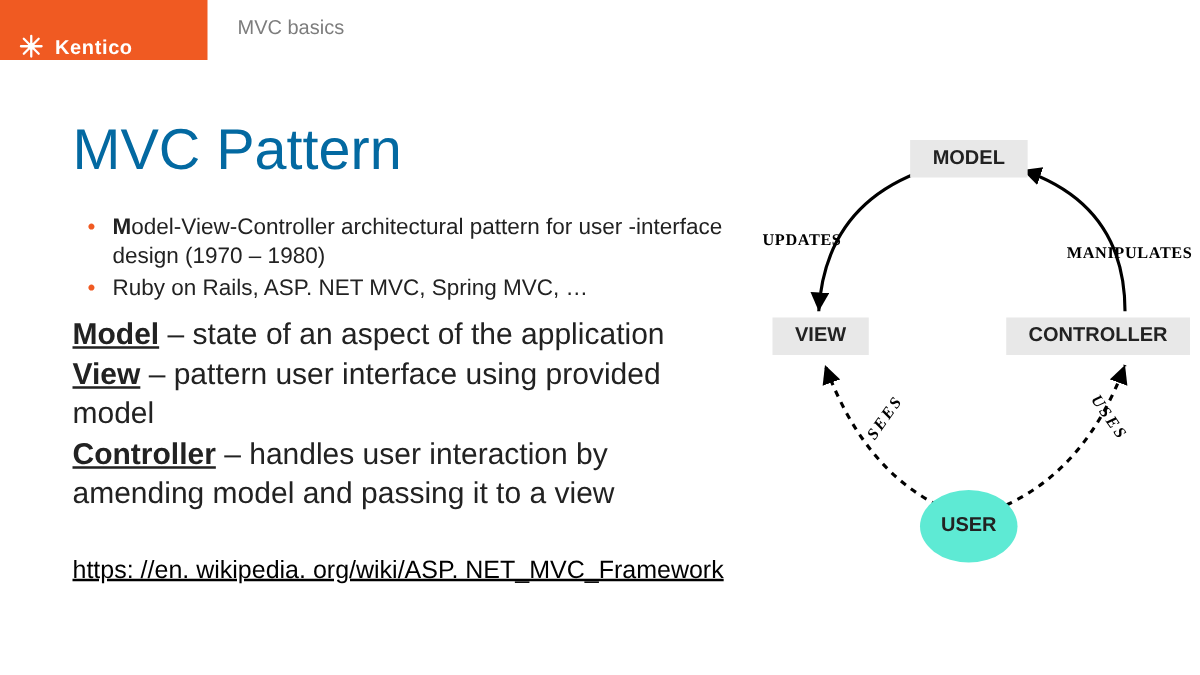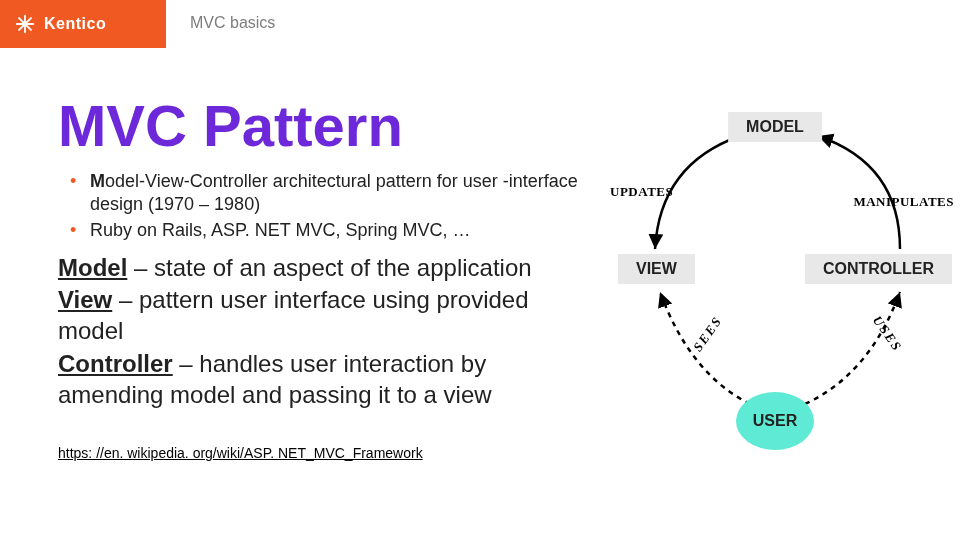--- a/index.html
+++ b/index.html
@@ -11,40 +11,40 @@
     color: #222;
     position: relative;
     background: #fff;
   }
   .logo-bar {
     position: absolute;
     top: 0; left: 0;
     width: 166px; height: 48px;
     background: #f05a22;
     display: flex;
-    align-items: center;
+    align-items: flex-end;
     padding-left: 14px;
     color: #fff;
     font-weight: 700;
     font-size: 16px;
     letter-spacing: 0.5px;
   }
   .logo-bar svg { margin-right: 8px; }
   .breadcrumb {
     position: absolute;
     top: 14px; left: 190px;
     font-size: 16px;
     color: #7d7d7d;
   }
   .title {
     position: absolute;
     top: 92px; left: 58px;
-    font-size: 58px;
-    font-weight: 700;
-    color: #6d28d9;
+    font-size: 46px;
+    font-weight: 400;
+    color: #0369a1;
     font-family: "Segoe UI Light", "Segoe UI", Arial, sans-serif;
   }
   .bullets {
     position: absolute;
     top: 170px; left: 70px;
     width: 520px;
     font-size: 18px;
     line-height: 1.3;
   }
   .bullet-row { display: flex; margin-bottom: 2px; }
@@ -54,21 +54,21 @@
     top: 252px; left: 58px;
     width: 520px;
     font-size: 24px;
     line-height: 1.3;
   }
   .def-row { margin-bottom: 1px; }
   .term { text-decoration: underline; font-weight: 700; }
   .link {
     position: absolute;
     top: 445px; left: 58px;
-    font-size: 14px;
+    font-size: 20px;
     color: #000;
     text-decoration: underline;
   }
   .diagram {
     position: absolute;
     top: 94px; left: 600px;
     width: 350px; height: 350px;
   }
   .node {
     position: absolute;

